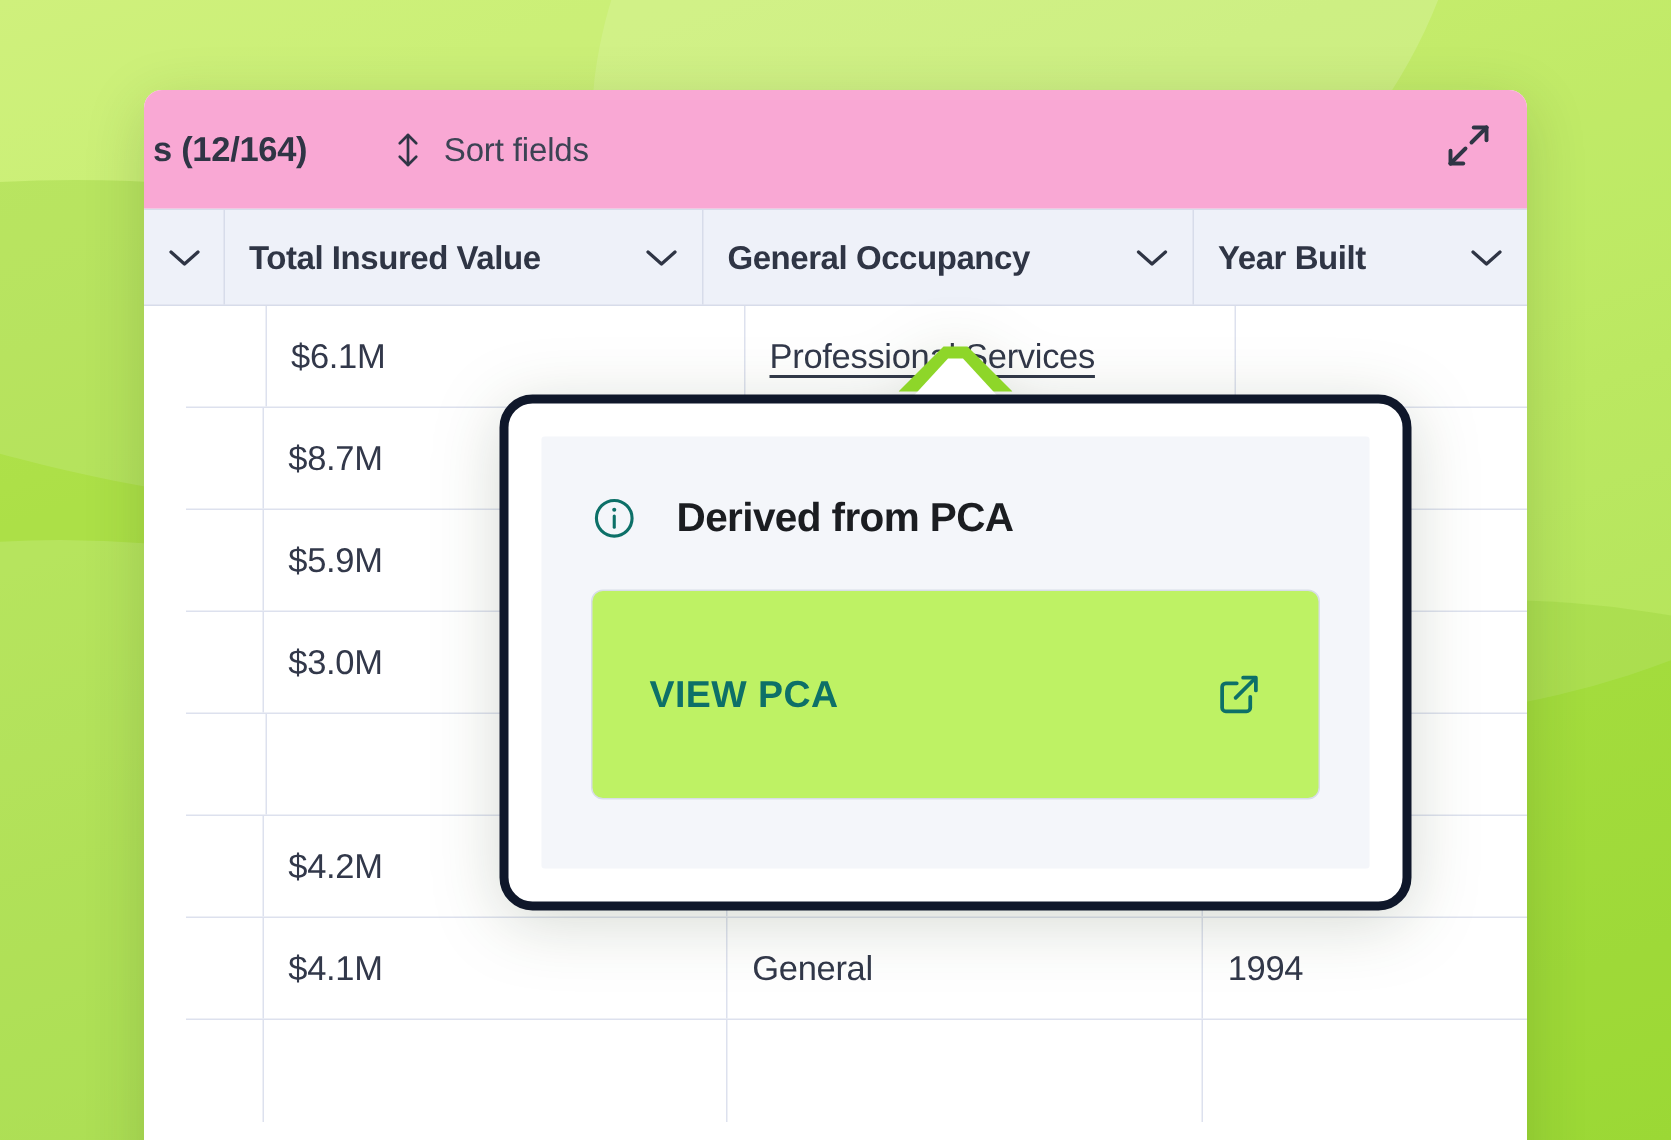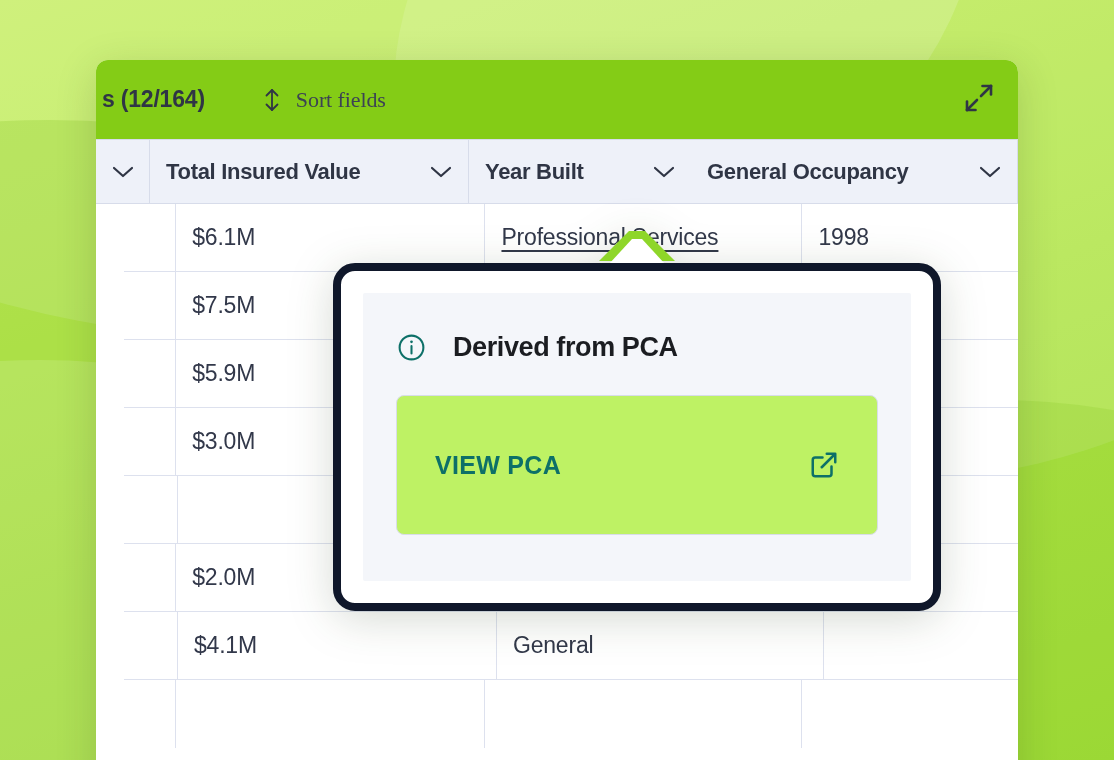--- a/index.html
+++ b/index.html
@@ -54,40 +54,39 @@
     width: 922px; height: 760px;
     background: #ffffff;
     border-radius: 12px 12px 0 0;
     overflow: hidden;
     box-shadow: 0 10px 40px rgba(40,60,20,0.18);
   }
 
   
   .toolbar {
     height: 79px;
-    background: #84cc16;
+    background: #f9a8d4;
     display: flex;
     align-items: center;
     padding: 0 22px 0 6px;
     position: relative;
   }
   .toolbar-count {
     font-size: 23px;
     font-weight: 700;
     color: #2f3545;
     letter-spacing: -0.2px;
     white-space: nowrap;
   }
   .sort-fields {
     display: flex;
     align-items: center;
     gap: 13px;
     margin-left: 56px;
     cursor: pointer;
-    font-family: Liberation Serif, serif;
   }
   .sort-icon { display: flex; color: #2f3545; }
   .sort-label {
     font-size: 22px;
     color: #3c4354;
     letter-spacing: -0.1px;
   }
   .expand-btn {
     margin-left: auto;
     display: flex;
@@ -162,21 +161,21 @@
   .popover-wrap {
     position: absolute;
     left: 333px; top: 263px;
     width: 608px;
     z-index: 40;
     filter: drop-shadow(0 8px 22px rgba(30,50,10,0.18));
   }
   .popover {
     position: relative;
     background: #ffffff;
-    border: 8px solid #0f172a;
+    border: 6px solid #0f172a;
     border-radius: 22px;
     padding: 22px;
     
   }
   .popover-notch {
     position: absolute;
     top: -35px;
     left: 50%;
     transform: translateX(-50%);
     width: 76px; height: 36px;
@@ -270,50 +269,49 @@
         </span>
       </div>
       <div class="th col-tiv">
         <span class="th-label">Total Insured Value</span>
         <span class="chev">
           <svg width="22" height="14" viewBox="0 0 22 14" fill="none" stroke="currentColor" stroke-width="2.2" stroke-linecap="round" stroke-linejoin="round">
               <path d="M2 3 L11 11 L20 3"></path>
             </svg>
         </span>
       </div>
+      <div class="th col-occ">
+        <span class="th-label">General Occupancy</span>
+        <span class="chev">
+          <svg width="22" height="14" viewBox="0 0 22 14" fill="none" stroke="currentColor" stroke-width="2.2" stroke-linecap="round" stroke-linejoin="round">
+              <path d="M2 3 L11 11 L20 3"></path>
+            </svg>
+        </span>
+      </div>
       <div class="th col-year">
         <span class="th-label">Year Built</span>
         <span class="chev">
           <svg width="22" height="14" viewBox="0 0 22 14" fill="none" stroke="currentColor" stroke-width="2.2" stroke-linecap="round" stroke-linejoin="round">
               <path d="M2 3 L11 11 L20 3"></path>
             </svg>
         </span>
       </div>
-      <div class="th col-occ">
-        <span class="th-label">General Occupancy</span>
-        <span class="chev">
-          <svg width="22" height="14" viewBox="0 0 22 14" fill="none" stroke="currentColor" stroke-width="2.2" stroke-linecap="round" stroke-linejoin="round">
-              <path d="M2 3 L11 11 L20 3"></path>
-            </svg>
-        </span>
-      </div>
     </div>
 
     <div class="tr">
       <div class="td col-sel"></div>
       <div class="td col-tiv">$6.1M</div>
       <div class="td col-occ">
           <span class="cell-link">Professional Services</span>
         </div>
-      <div class="td col-year">1998</div>
-    </div>
-
-    <div class="tr">
-      <div class="td col-sel"></div>
-      <div class="td col-tiv">$7.5M</div>
+    </div>
+
+    <div class="tr">
+      <div class="td col-sel"></div>
+      <div class="td col-tiv">$8.7M</div>
       <div class="td col-occ"></div>
       <div class="td col-year"></div>
     </div>
 
     <div class="tr">
       <div class="td col-sel"></div>
       <div class="td col-tiv">$5.9M</div>
       <div class="td col-occ"></div>
       <div class="td col-year"></div>
     </div>
@@ -326,30 +324,31 @@
     </div>
 
     <div class="tr">
       <div class="td col-sel"></div>
       <div class="td col-occ"></div>
       <div class="td col-year"></div>
     </div>
 
     <div class="tr">
       <div class="td col-sel"></div>
-      <div class="td col-tiv">$2.0M</div>
+      <div class="td col-tiv">$4.2M</div>
       <div class="td col-occ"></div>
       <div class="td col-year"></div>
     </div>
 
 
     <div class="tr">
       <div class="td col-sel"></div>
       <div class="td col-tiv">$4.1M</div>
       <div class="td col-occ">General</div>
+      <div class="td col-year">1994</div>
     </div>
 
     <div class="tr partial">
       <div class="td col-sel"></div>
       <div class="td col-tiv"></div>
       <div class="td col-occ"></div>
       <div class="td col-year"></div>
     </div>
 
   </div>

